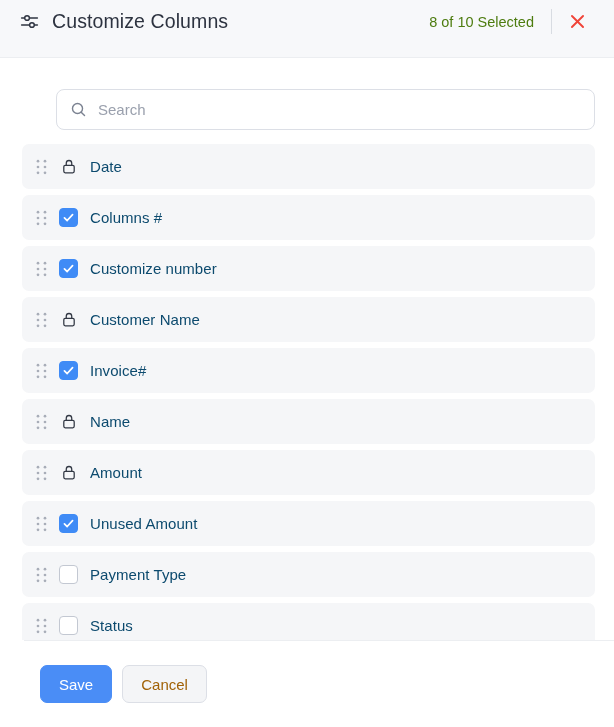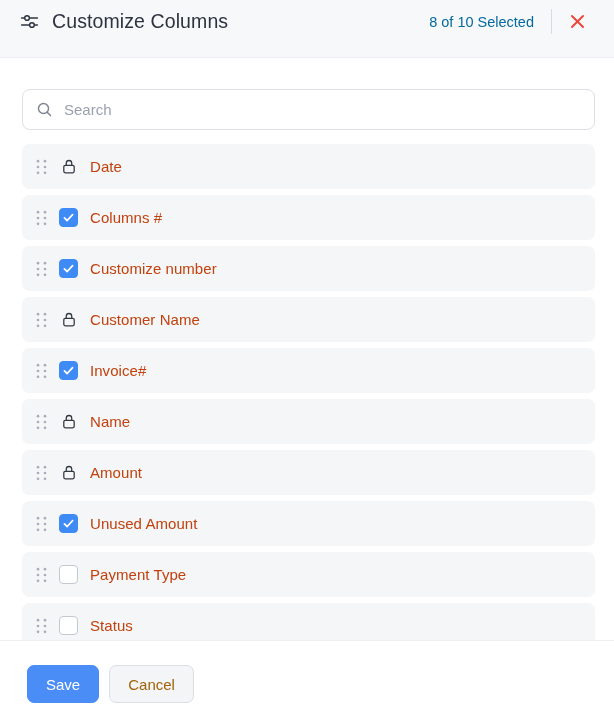--- a/index.html
+++ b/index.html
@@ -63,21 +63,21 @@
   }
 
   .header-right {
     display: flex;
     align-items: center;
     flex: 0 0 auto;
   }
 
   .selected-count {
     font-size: 14.5px;
-    color: #0369a1;
+    color: #4d7c0f;
     white-space: nowrap;
     padding-right: 17px;
   }
 
   .header-divider {
     width: 1px;
     height: 25px;
     background: #d8dce2;
     flex: 0 0 auto;
   }
@@ -120,20 +120,21 @@
 
   .search-box {
     position: relative;
     height: 41px;
     border: 1px solid #dcdfe6;
     border-radius: 8px;
     background: #ffffff;
     display: flex;
     align-items: center;
     padding: 0 12px 0 13px;
+    margin-left: 34px;
   }
 
   .search-icon {
     width: 17px;
     height: 17px;
     display: block;
     flex: 0 0 auto;
     color: #7b8291;
     margin-right: 11px;
   }
@@ -232,35 +233,36 @@
     width: 13px;
     height: 13px;
     display: none;
     color: #ffffff;
   }
 
   .checkbox.checked .check-glyph { display: block; }
 
   .row-label {
     font-size: 15px;
-    color: #c2410c;
+    color: #0c4a6e;
     white-space: nowrap;
     letter-spacing: 0.05px;
   }
 
   
   .footer {
     flex: 0 0 auto;
     height: 87px;
     border-top: 1px solid #eceef1;
     display: flex;
     align-items: center;
     gap: 10px;
-    padding: 0 27px;
+    padding: 0 16px;
     background: #ffffff;
+    margin-left: 24px;
   }
 
   .btn {
     height: 38px;
     border-radius: 7px;
     font-family: "Liberation Sans", sans-serif;
     font-size: 15px;
     cursor: pointer;
     display: inline-flex;
     align-items: center;

